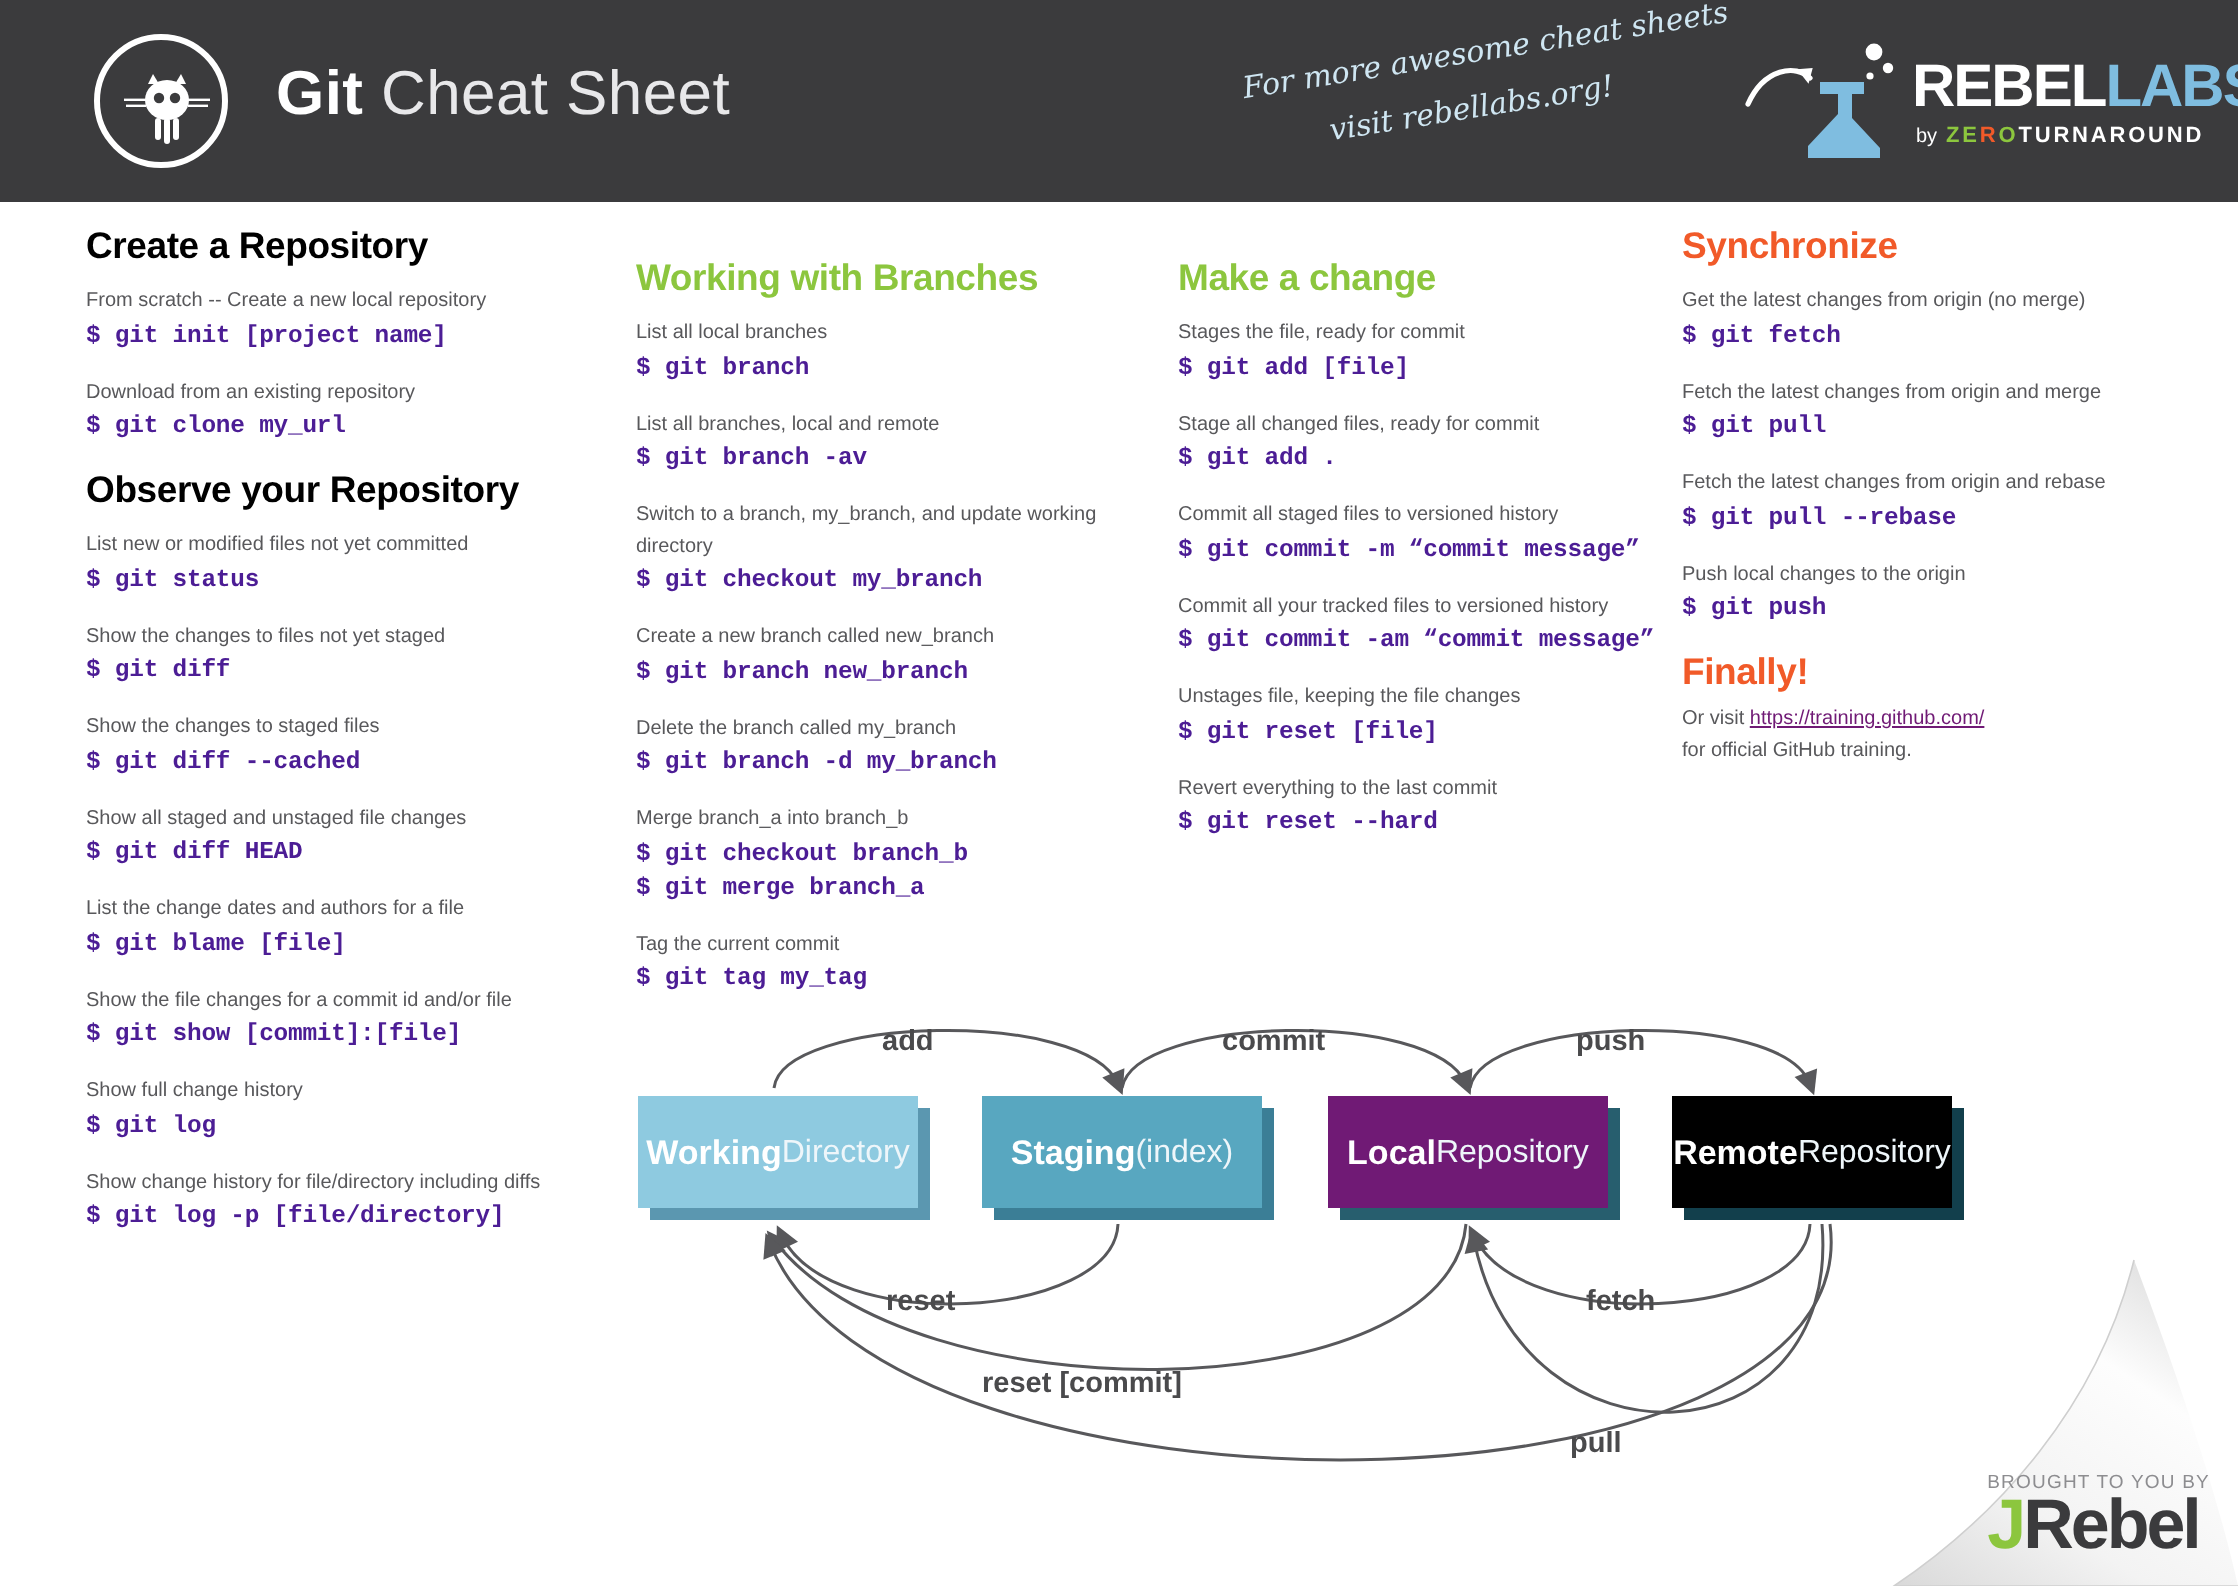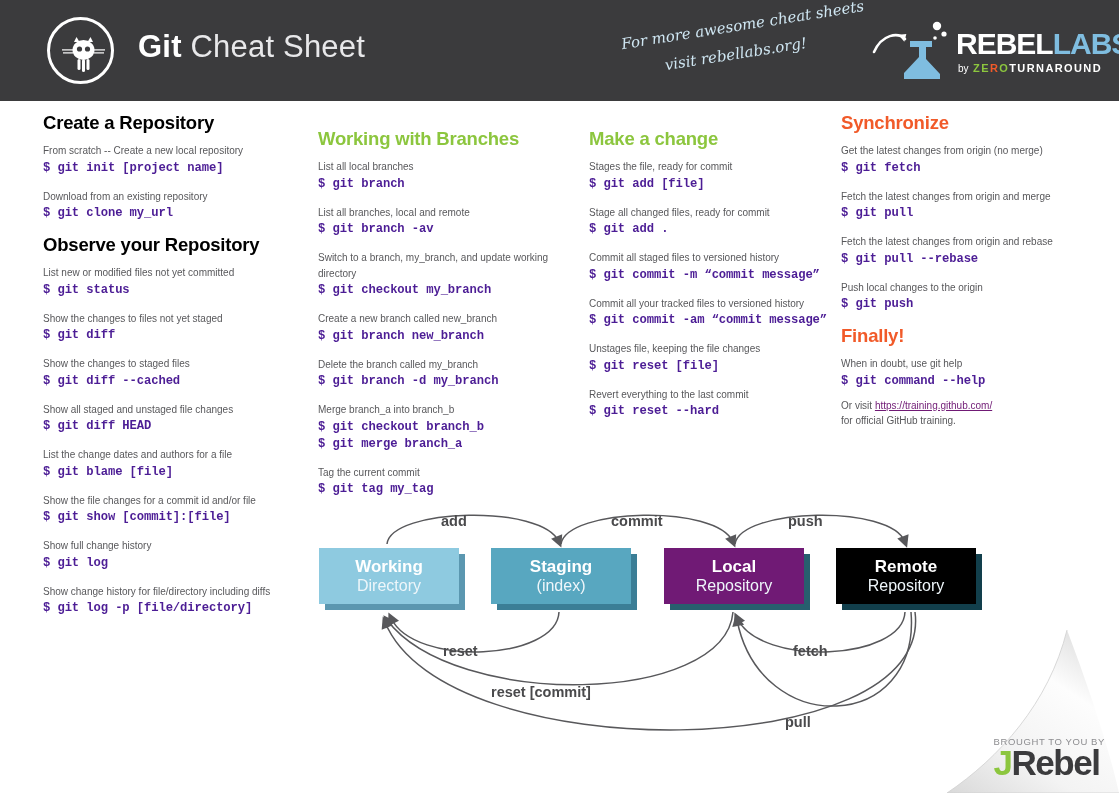--- a/index.html
+++ b/index.html
@@ -88,21 +88,21 @@
   #diagram { position:absolute; left:315px; top:500px; width:700px; height:265px; }
   #diagram svg { position:absolute; left:0; top:0; }
 
   .node { position:absolute; width:140px; height:56px; }
   .node .shadow3d {
     position:absolute; left:6px; top:6px; width:140px; height:56px;
     background:rgba(0,0,0,0.30);
   }
   .node .face {
     position:absolute; left:0; top:0; width:140px; height:56px;
-    display:flex; flex-direction:column; align-items:center; justify-content:center;
+    display:flex; flex-direction:row; align-items:center; justify-content:center;
     color:#ffffff; line-height:19px;
   }
   .node .face .t1 { font-size:17px; font-weight:bold; }
   .node .face .t2 { font-size:16px; font-weight:300; color:#eef6fa; }
 
   #node-working  { left:4px;   top:48px; }
   #node-staging  { left:176px; top:48px; }
   #node-local    { left:349px; top:48px; }
   #node-remote   { left:521px; top:48px; }
 
@@ -323,24 +323,20 @@
       </div>
       <div class="blk">
         <div class="desc">Fetch the latest changes from origin and rebase</div>
         <div class="cmd">$ git pull --rebase</div>
       </div>
       <div class="blk">
         <div class="desc">Push local changes to the origin</div>
         <div class="cmd">$ git push</div>
       </div>
       <h2 class="section orange">Finally!</h2>
-      <div class="blk">
-        <div class="desc">When in doubt, use git help</div>
-        <div class="cmd">$ git command --help</div>
-      </div>
       <div class="desc" style="margin-top: -4px;"><span>Or visit </span><a class="link" href="#">https://training.github.com/</a><br><span>for official GitHub training.</span></div>
     </div>
 
   <div id="diagram">
     <svg width="700" height="265">
       <defs>
         <marker id="ah" markerWidth="9" markerHeight="9" refX="4.5" refY="4.5" orient="auto">
           <path d="M0.5,0.5 L8.5,4.5 L0.5,8.5 Z" fill="#58585b"></path>
         </marker>
       </defs>

